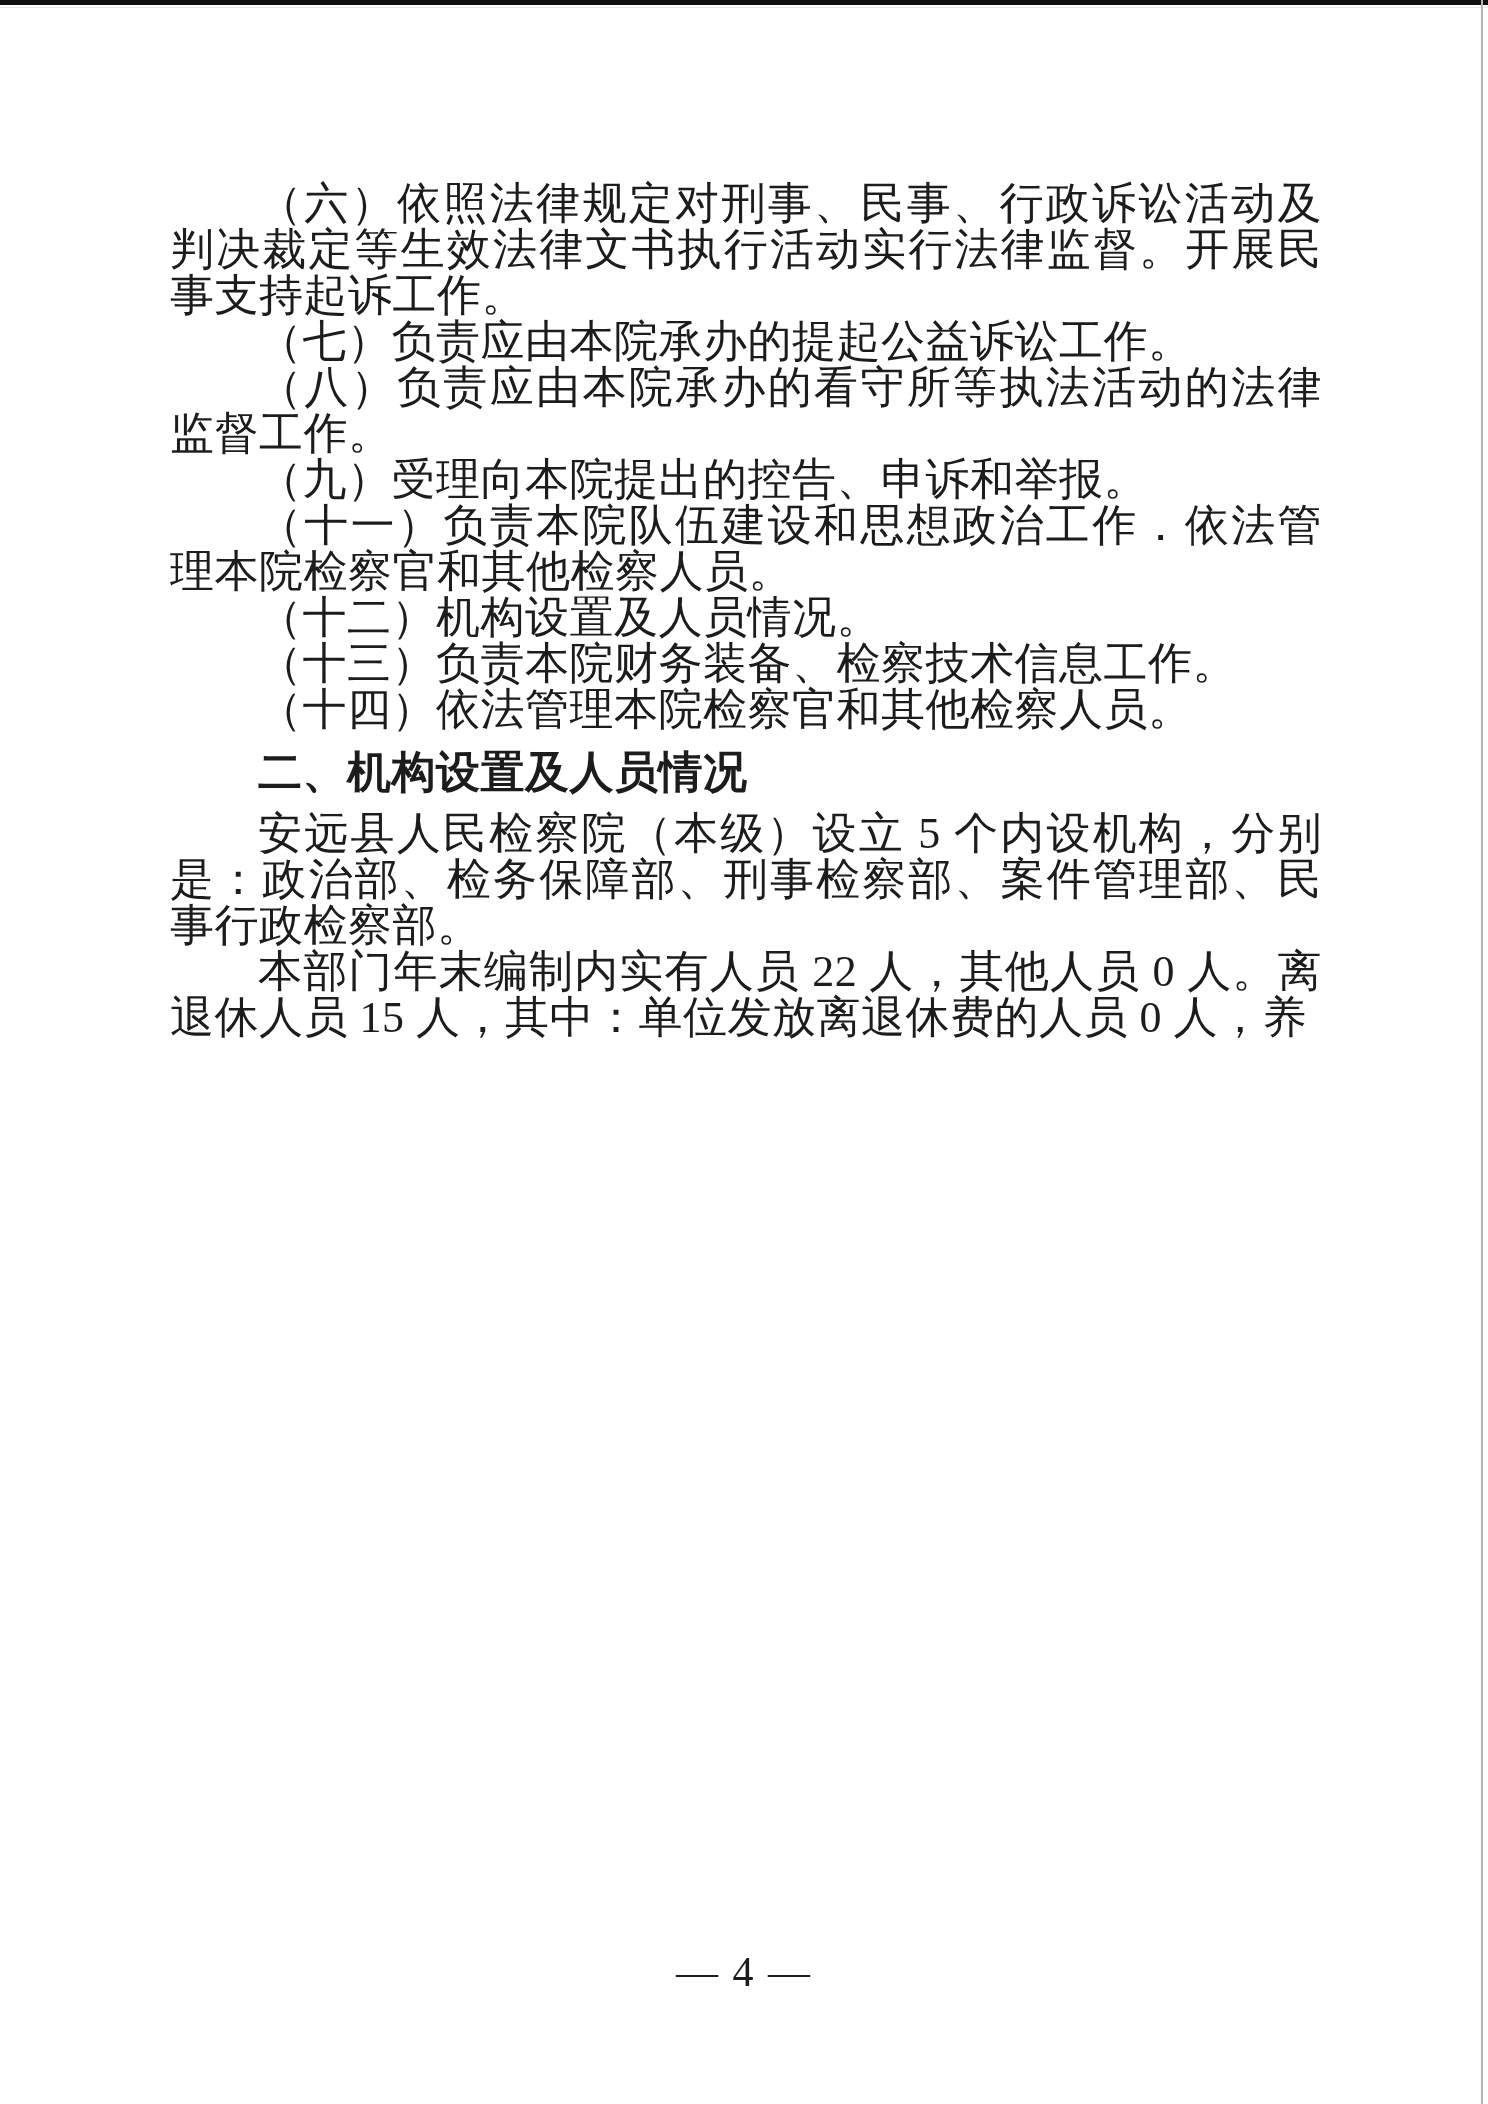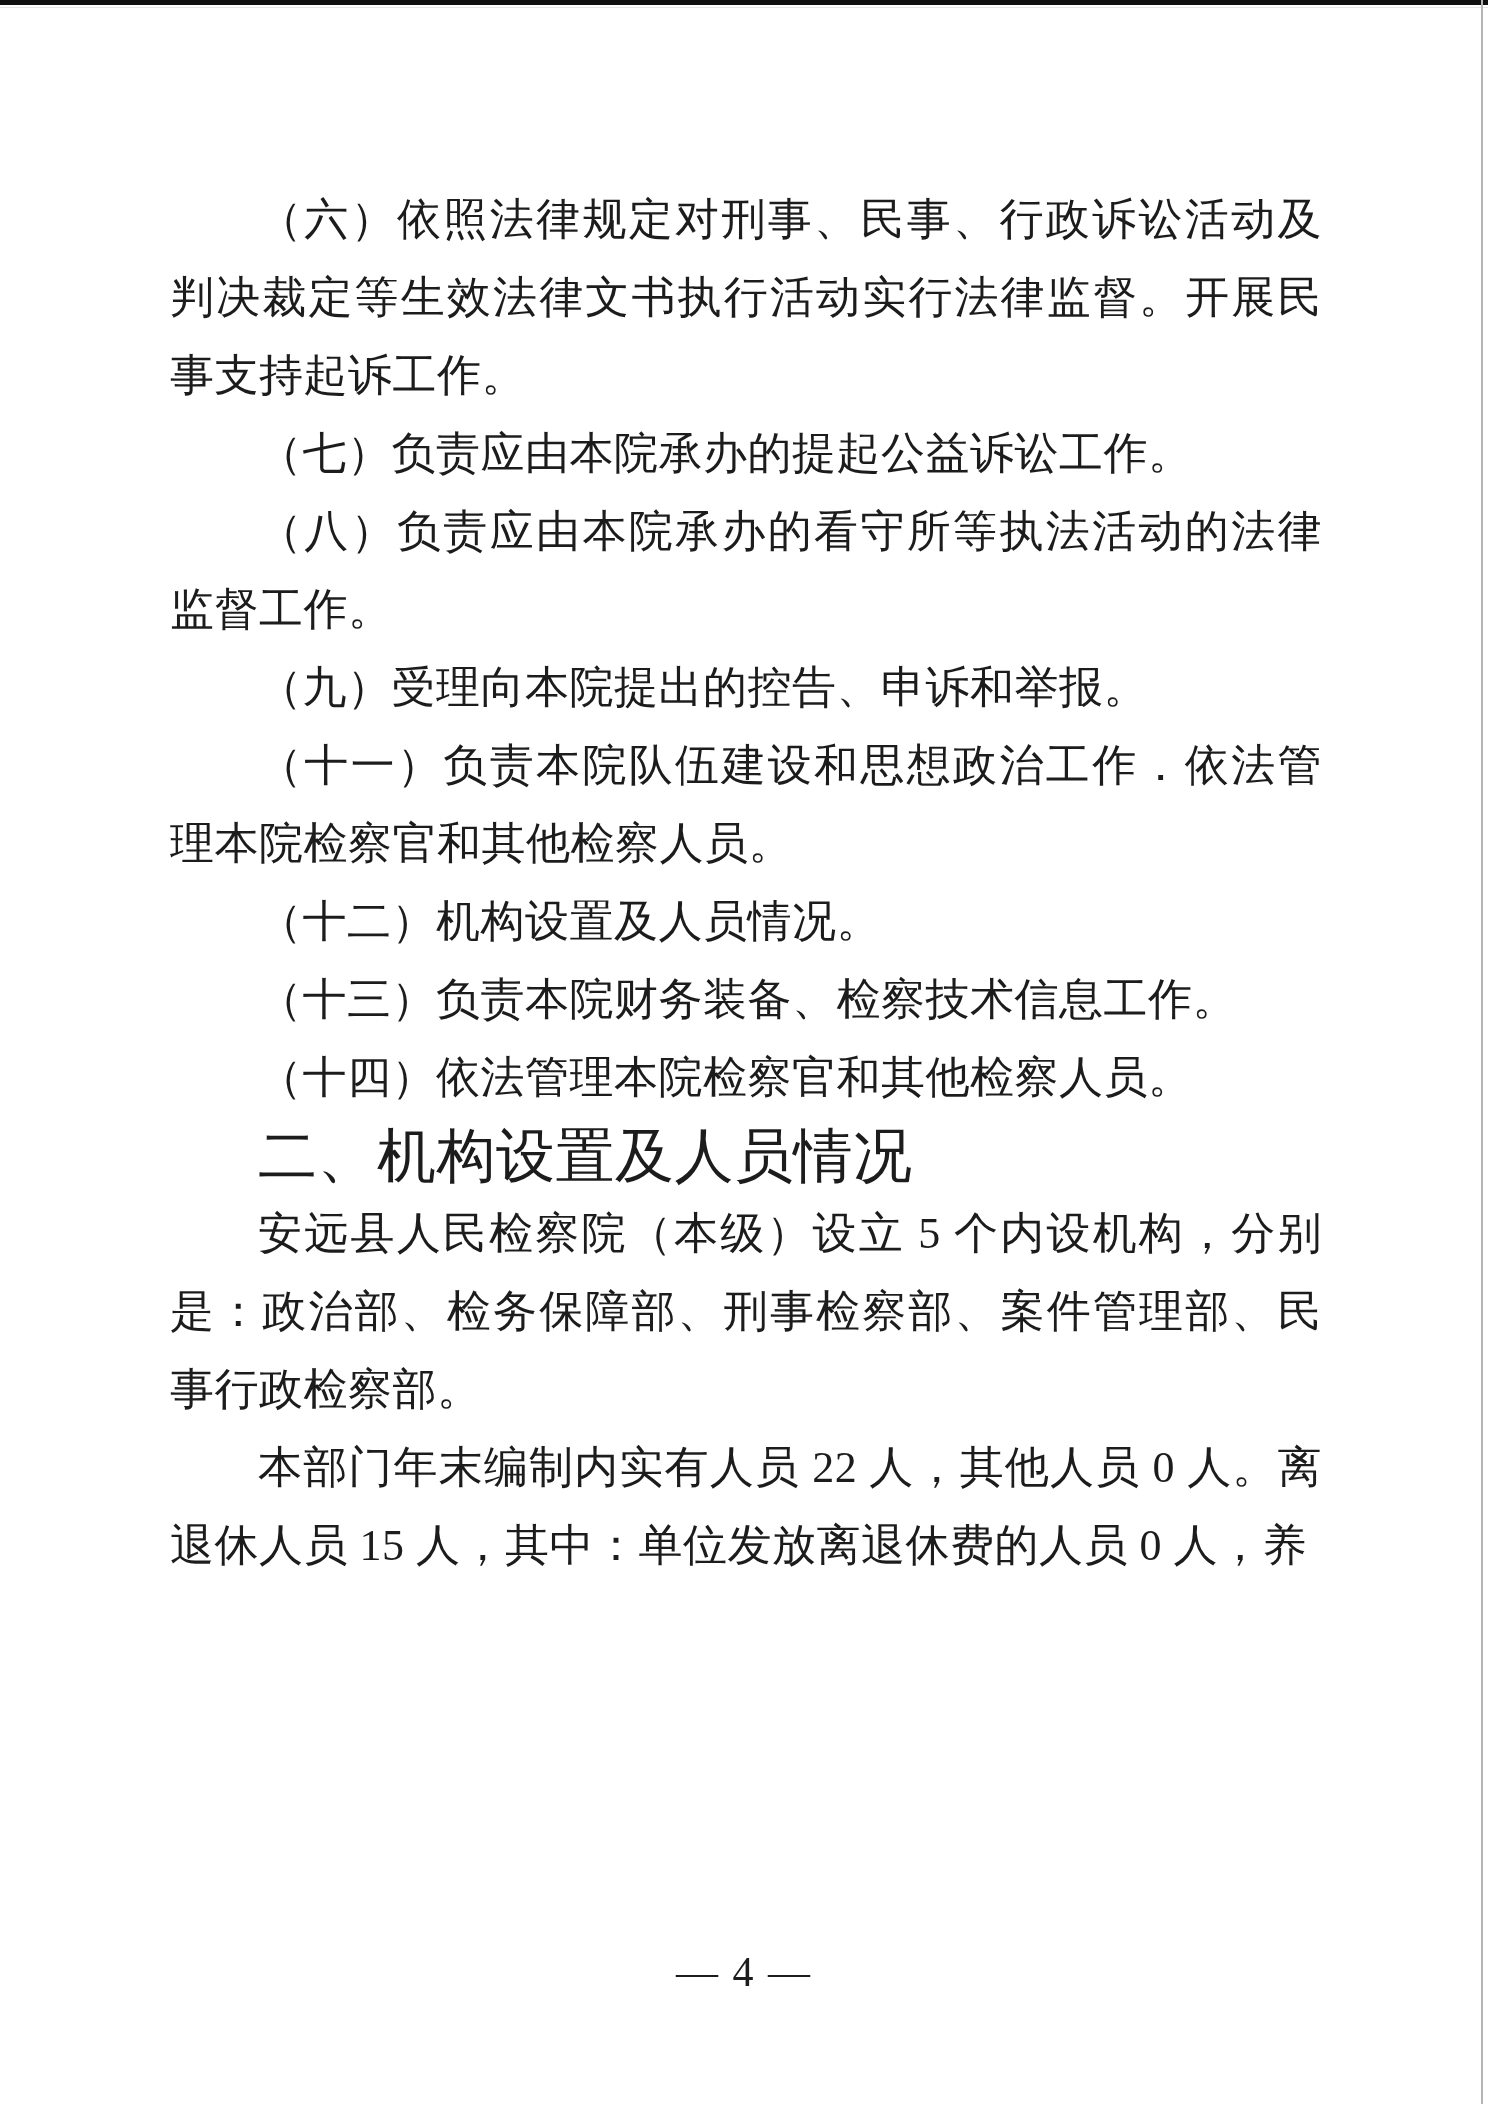--- a/index.html
+++ b/index.html
@@ -27,31 +27,31 @@
   }
   .content {
     position: absolute;
     left: 170px;
     top: 181px;
     width: 1152px;
   }
   p.body {
     margin: 0;
     font-size: 44px;
-    line-height: 78px;
+    line-height: 46px;
     text-align: justify;
     text-indent: 88px;
     letter-spacing: 0.5px;
   }
   p.heading {
     margin: 0;
-    font-size: 59px;
+    font-size: 44px;
     line-height: 78px;
     text-indent: 88px;
-    font-weight: normal;
+    font-weight: bold;
     font-family: "Liberation Sans", "DejaVu Sans", sans-serif;
     letter-spacing: 0.5px;
   }
   .footer {
     position: absolute;
     top: 1948px;
     left: 0;
     width: 100%;
     text-align: center;
     font-size: 42px;

